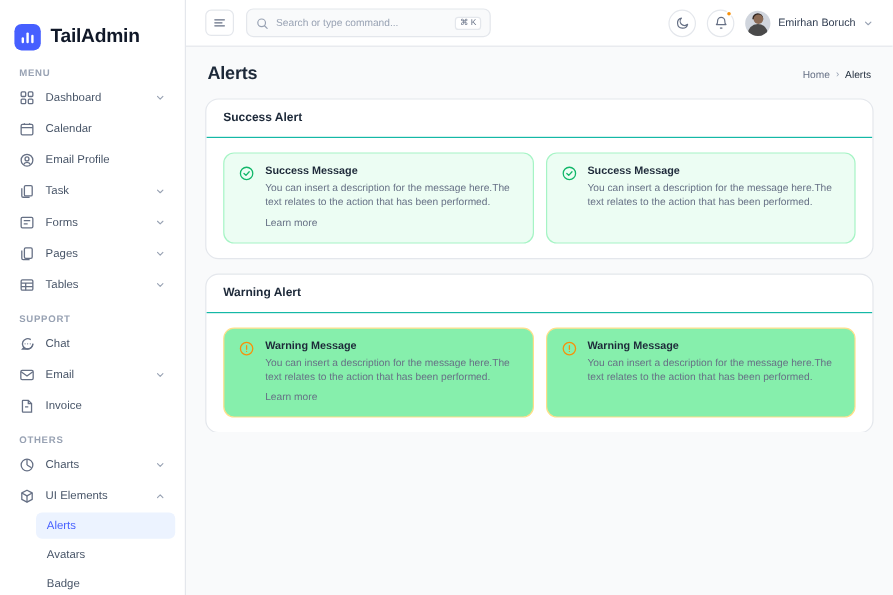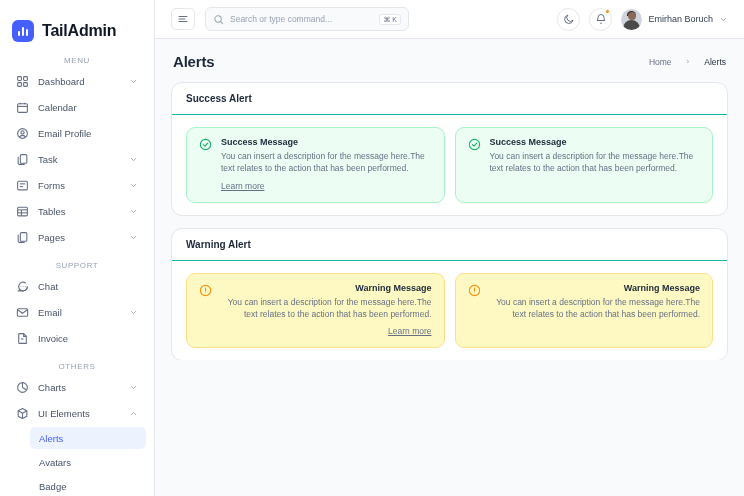--- a/index.html
+++ b/index.html
@@ -34,24 +34,23 @@
   .brand-mark i { display: block; width: 2.5px; background: #fff; border-radius: 1px; }
   .brand-mark i:nth-child(1){ height: 5px; }
   .brand-mark i:nth-child(2){ height: 9px; }
   .brand-mark i:nth-child(3){ height: 7px; }
   .brand-name {
     font-size: 16px; font-weight: 700; color: #101828; letter-spacing: -0.2px;
   }
 
   .nav { padding: 0 8px; }
   .nav-section {
-    font-size: 8px; font-weight: 400; color: #98A2B3;
+    font-size: 8px; font-weight: 700; color: #98A2B3;
     letter-spacing: 0.6px; text-transform: uppercase;
     padding: 10px 8px 4px 8px;
-    text-align: center;
   }
   .nav-item {
     display: flex; align-items: center; gap: 9px;
     height: 25px; padding: 0 8px; border-radius: 6px;
     color: #475467; font-size: 9.5px; cursor: pointer;
     margin-bottom: 1px;
     justify-content: center;
   }
   .nav-item .ico { width: 13px; height: 13px; flex: 0 0 13px; color: #667085; }
   .nav-item .lbl { flex: 1 1 auto; white-space: nowrap; }
@@ -120,21 +119,21 @@
     background:#2e2420; left: 6px; top: 2.5px; }
   .user-name { font-size: 9px; color: #344054; white-space: nowrap; }
 
   .content { flex: 1 1 auto; overflow: hidden; padding: 0 16px; position: relative; }
 
   .page-head {
     display: flex; align-items: center; justify-content: space-between;
     padding: 14px 2px 12px 2px;
   }
   .page-title { font-size: 15px; font-weight: 700; color: #1D2939; letter-spacing: -0.2px; }
-  .crumb { display: flex; align-items: flex-start; gap: 15px; font-size: 8.5px; color: #667085; }
+  .crumb { display: flex; align-items: flex-start; gap: 5px; font-size: 8.5px; color: #667085; }
   .crumb .sep { color: #98A2B3; font-size: 8px; }
   .crumb .cur { color: #1D2939; }
   .crumb a { color: #667085; text-decoration: none; cursor: pointer; }
 
   .card {
     background: #fff; border: 1px solid #E4E7EC; border-radius: 11px;
     margin-bottom: 12px; overflow: hidden;
   }
   .card-head {
     padding: 10px 14px; border-bottom: 1px solid #14b8a6;
@@ -145,26 +144,26 @@
   .alert {
     border-radius: 9px; border: 1px solid; padding: 9px 12px;
     display: flex; gap: 9px; align-items: flex-start;
   }
   .alert .aico { flex: 0 0 13px; margin-top: 1px; }
   .alert .atxt { flex: 1 1 auto; }
   .alert .atitle { font-size: 9px; font-weight: 700; color: #1D2939; margin-bottom: 3px; }
   .alert .adesc { font-size: 8.5px; color: #667085; line-height: 1.45; }
   .alert .alink {
     display: inline-block; margin-top: 5px; font-size: 8.5px;
-    color: #667085; text-decoration: underline; cursor: pointer;
+    color: #667085; cursor: pointer;
   }
 
   .alert.success { background: #ECFDF3; border-color: #A6F4C5; }
   .alert.success .aico { color: #12B76A; }
-  .alert.warning { background: #fef9c3; border-color: #FEDF89; text-align: right; }
+  .alert.warning { background: #86efac; border-color: #FEDF89; }
   .alert.warning .aico { color: #F79009; }
 </style>
 </head>
 <body>
 
 <aside class="sidebar">
 
   <div class="brand">
     <span class="brand-mark">
       <i></i>
@@ -245,42 +244,42 @@
       <span class="chev">
           <svg width="9" height="9" viewBox="0 0 24 24" fill="none" stroke="currentColor" stroke-width="2.5" stroke-linecap="round" stroke-linejoin="round">
             <polyline points="6 9 12 15 18 9"></polyline>
           </svg>
         </span>
     </div>
 
     <div class="nav-item">
       <span class="ico">
           <svg width="13" height="13" viewBox="0 0 24 24" fill="none" stroke="currentColor" stroke-width="2">
+            <rect x="8" y="3" width="12" height="16" rx="2"></rect>
+            <path d="M16 21H6a2 2 0 0 1-2-2V7"></path>
+          </svg>
+        </span>
+      <span class="lbl">Pages</span>
+      <span class="chev">
+          <svg width="9" height="9" viewBox="0 0 24 24" fill="none" stroke="currentColor" stroke-width="2.5" stroke-linecap="round" stroke-linejoin="round">
+            <polyline points="6 9 12 15 18 9"></polyline>
+          </svg>
+        </span>
+    </div>
+
+    <div class="nav-item">
+      <span class="ico">
+          <svg width="13" height="13" viewBox="0 0 24 24" fill="none" stroke="currentColor" stroke-width="2">
             <rect x="3" y="4" width="18" height="16" rx="2"></rect>
             <line x1="3" y1="9" x2="21" y2="9"></line>
             <line x1="3" y1="14.5" x2="21" y2="14.5"></line>
             <line x1="10" y1="9" x2="10" y2="20"></line>
           </svg>
         </span>
       <span class="lbl">Tables</span>
-      <span class="chev">
-          <svg width="9" height="9" viewBox="0 0 24 24" fill="none" stroke="currentColor" stroke-width="2.5" stroke-linecap="round" stroke-linejoin="round">
-            <polyline points="6 9 12 15 18 9"></polyline>
-          </svg>
-        </span>
-    </div>
-
-    <div class="nav-item">
-      <span class="ico">
-          <svg width="13" height="13" viewBox="0 0 24 24" fill="none" stroke="currentColor" stroke-width="2">
-            <rect x="8" y="3" width="12" height="16" rx="2"></rect>
-            <path d="M16 21H6a2 2 0 0 1-2-2V7"></path>
-          </svg>
-        </span>
-      <span class="lbl">Pages</span>
       <span class="chev">
           <svg width="9" height="9" viewBox="0 0 24 24" fill="none" stroke="currentColor" stroke-width="2.5" stroke-linecap="round" stroke-linejoin="round">
             <polyline points="6 9 12 15 18 9"></polyline>
           </svg>
         </span>
     </div>
 
     <div class="nav-section">SUPPORT</div>
 
     <div class="nav-item">

